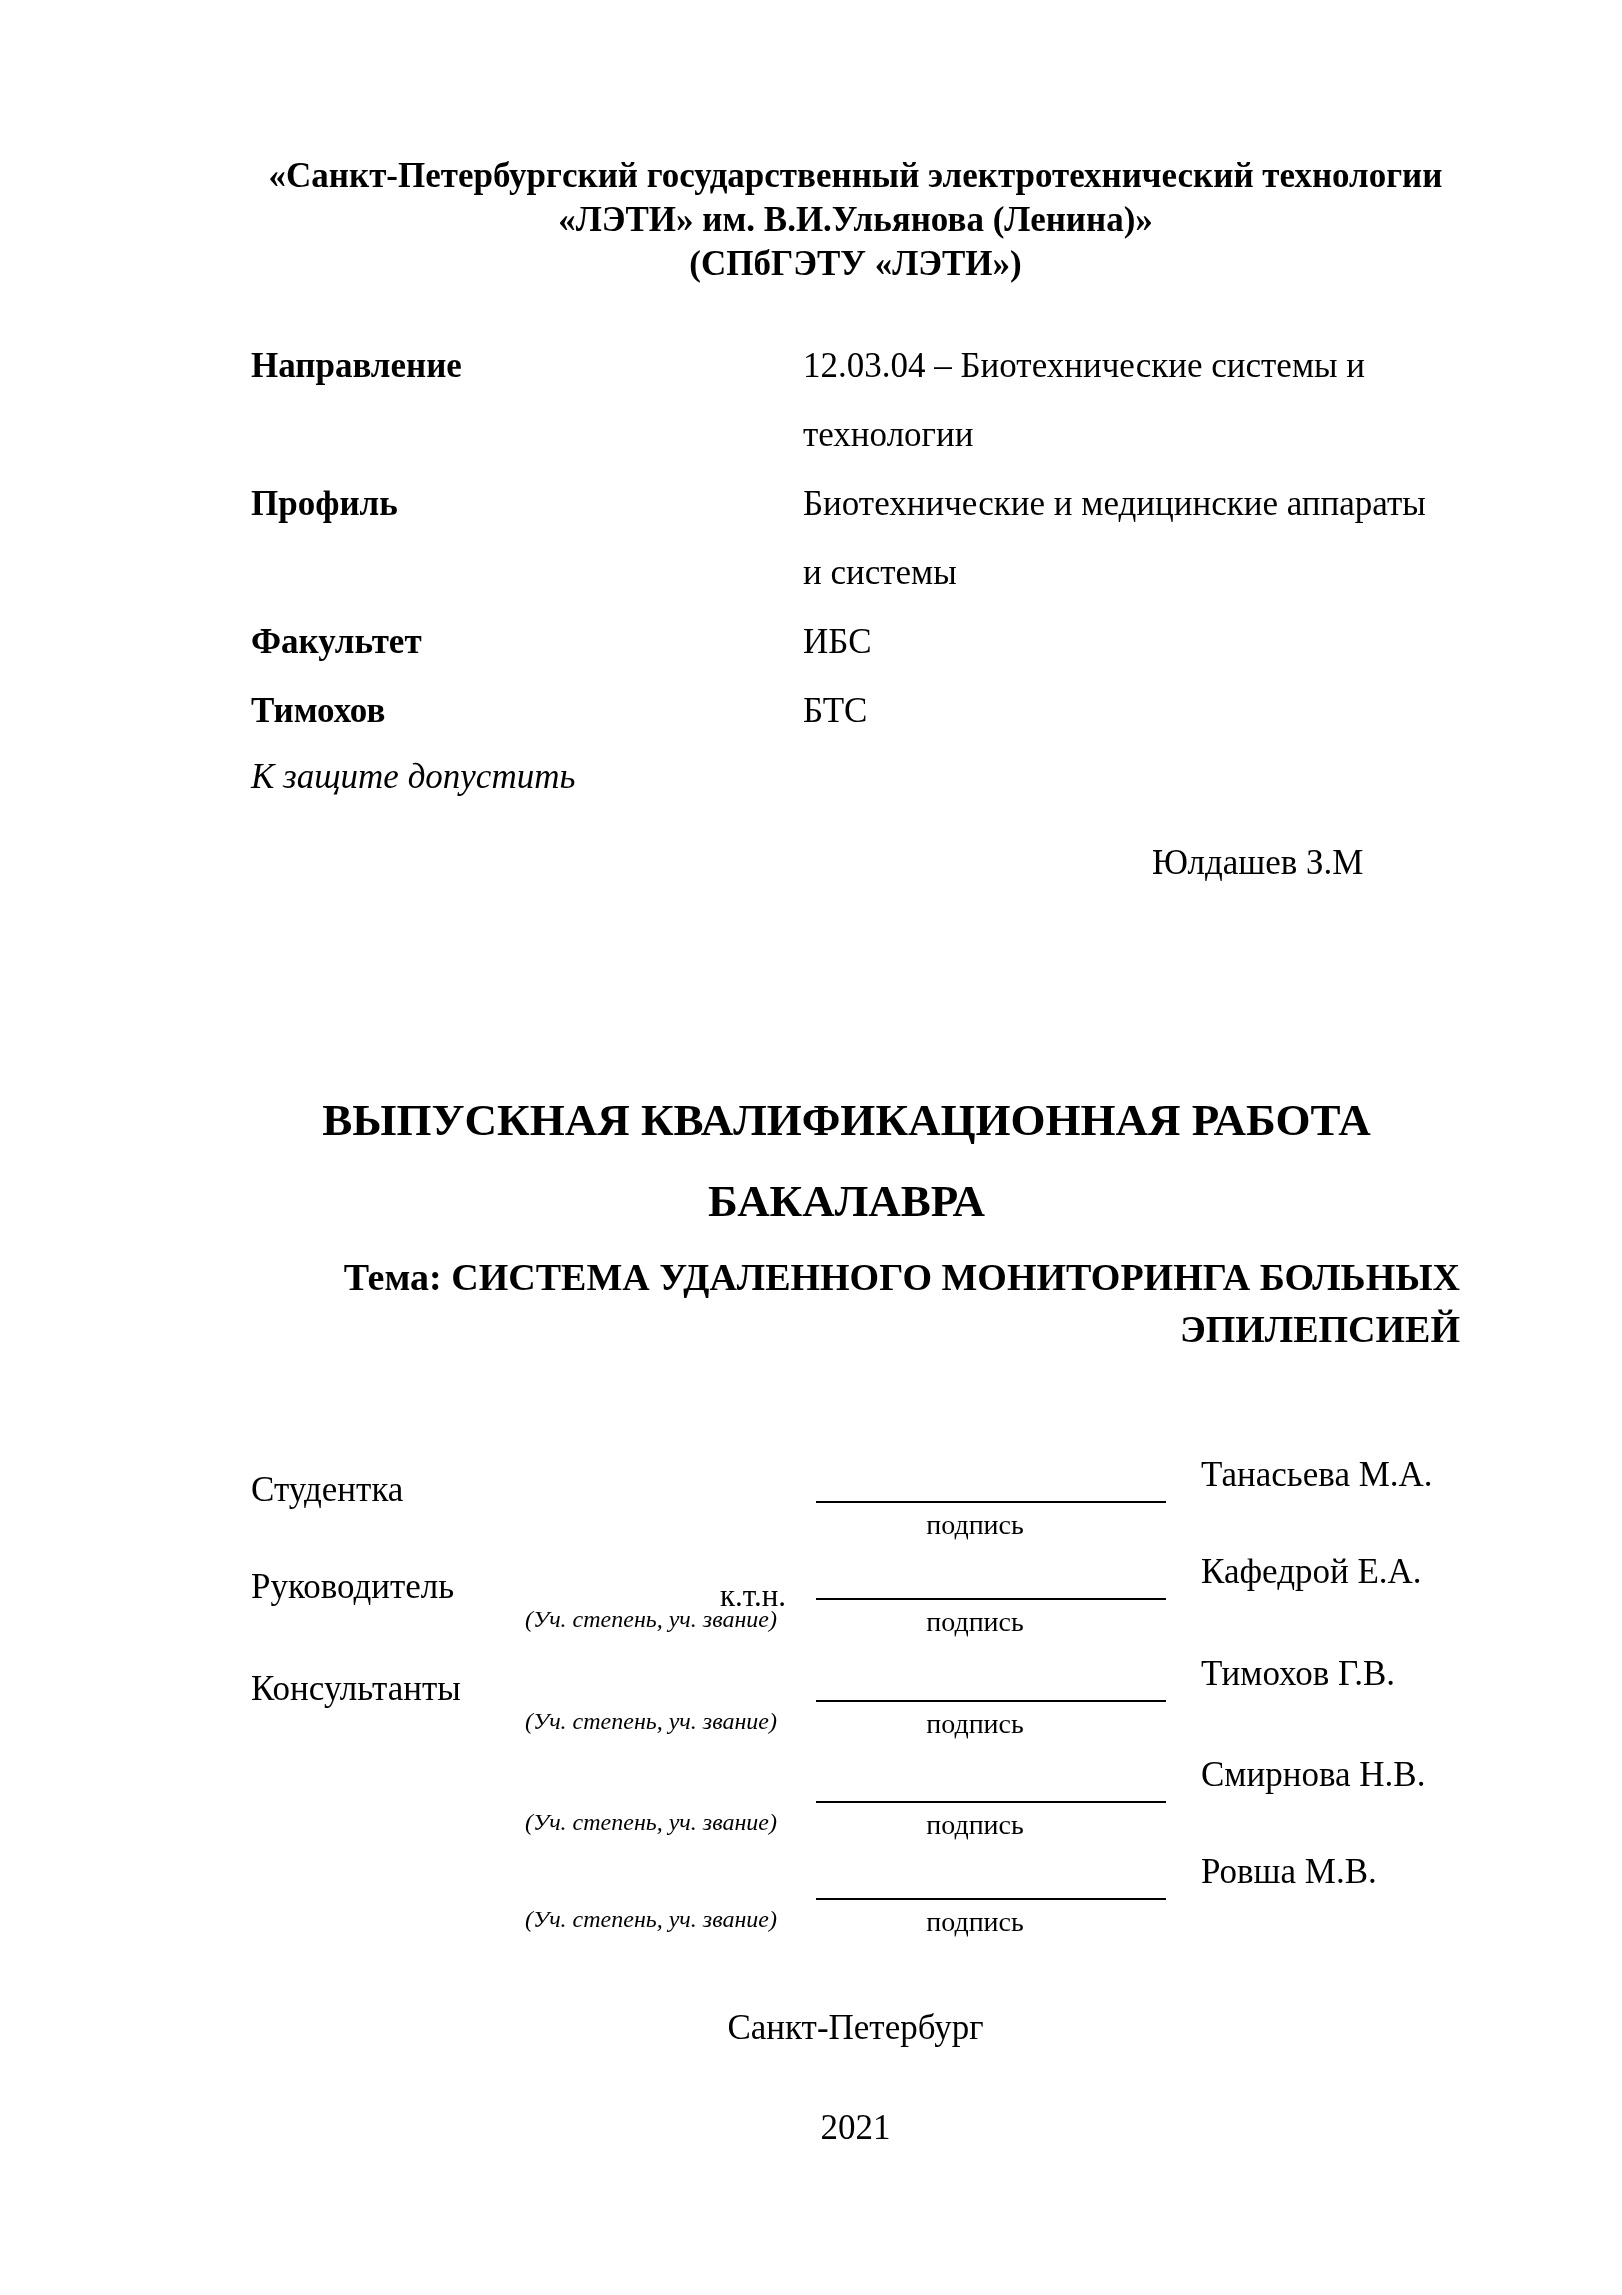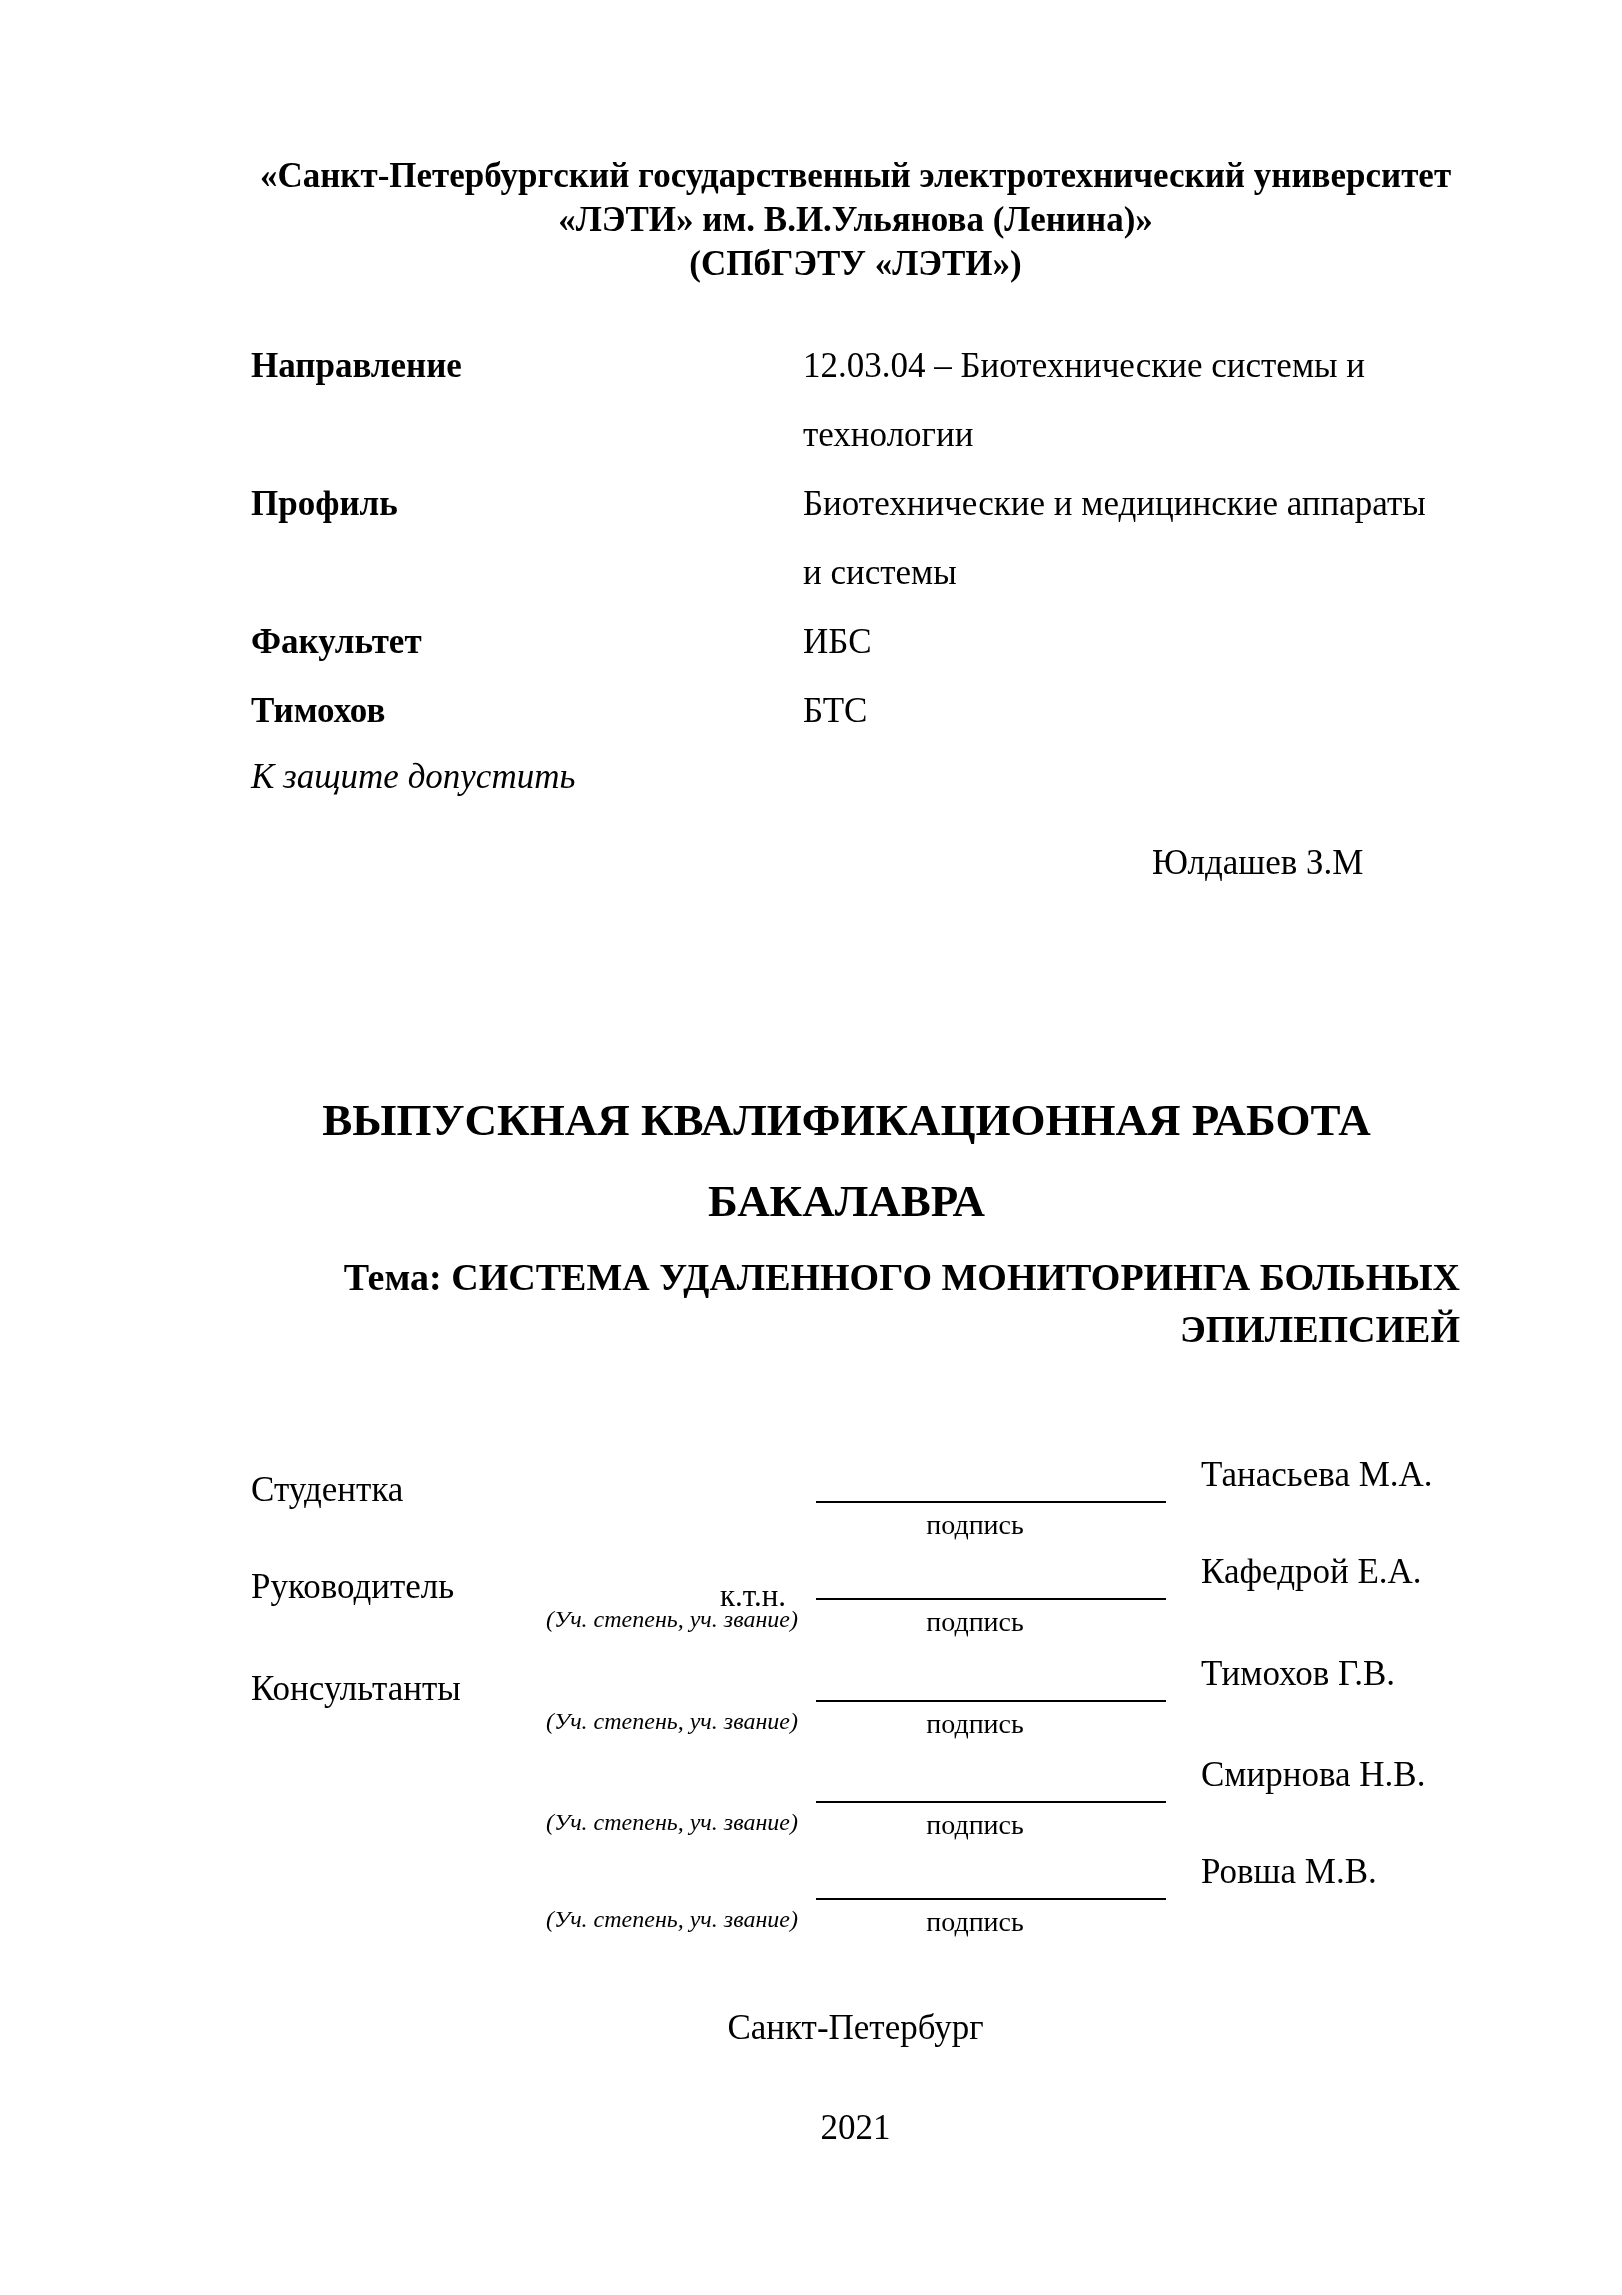--- a/index.html
+++ b/index.html
@@ -51,36 +51,36 @@
     white-space:pre-line;
   }
 
   
   .sig-row{position:absolute;left:0;width:1623px;height:0;}
   .sig-label{position:absolute;left:251px;top:-31px;font-size:35px;white-space:nowrap;}
   .sig-name{position:absolute;left:1201px;top:-46px;font-size:35px;white-space:nowrap;}
   .sig-degree{position:absolute;left:550px;width:236px;top:-20.4px;text-align:right;font-size:31px;}
   .sig-line{position:absolute;left:816px;width:350px;top:0;border-top:2.4px solid #000;height:0;}
   .sig-caption{position:absolute;left:800px;width:350px;top:7.9px;text-align:center;font-size:28px;}
-  .sig-degree-caption{position:absolute;left:546px;width:243px;top:7.9px;text-align:center;font-style:italic;font-size:24px;white-space:nowrap;}
+  .sig-degree-caption{position:absolute;left:525px;width:243px;top:7.9px;text-align:center;font-style:italic;font-size:24px;white-space:nowrap;}
 
   
   .footer-city,.footer-year{
     position:absolute;left:251px;width:1209px;text-align:center;font-size:35px;line-height:1.2;
   }
   .footer-city{top:2007px;}
   .footer-year{top:2107px;}
 </style>
 </head>
 <body>
 
 <div class="page">
 
   <header class="doc-header">
-    <div>«Санкт-Петербургский государственный электротехнический университет</div>
+    <div>«Санкт-Петербургский государственный электротехнический технологии</div>
     <div>«ЛЭТИ» им. В.И.Ульянова (Ленина)»</div>
     <div>(СПбГЭТУ «ЛЭТИ»)</div>
   </header>
 
   <section class="info">
     <div class="info-row">
       <div class="info-label">Направление</div>
       <div class="info-value">12.03.04 – Биотехнические системы и
 технологии</div>
     </div>

